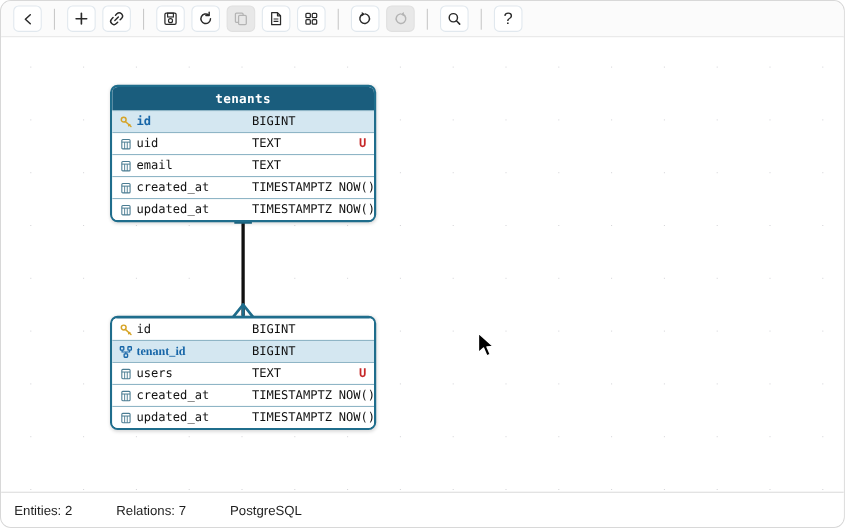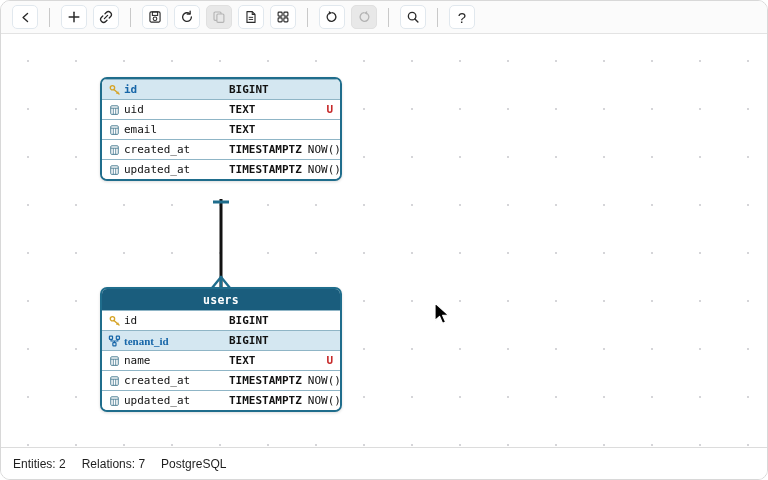--- a/index.html
+++ b/index.html
@@ -149,21 +149,21 @@
   .row-name.fk-name {
     color: #1766a8;
     font-weight: bold;
     font-family: Liberation Serif, serif;
   }
   .row-name.pk-name-blue {
     color: #1766a8;
     font-weight: bold;
   }
   .row-type {
-    font-weight: bold;
+    font-weight: normal;
     white-space: nowrap;
     margin-right: 6px;
     padding-left: 19px;
   }
   .row-default {
     font-weight: normal;
     white-space: nowrap;
   }
   .row-badge {
     position: absolute;
@@ -181,20 +181,21 @@
     width: 768px;
     height: 32px;
     background: #ffffff;
     border-top: 1px solid #dcdcdc;
     display: flex;
     align-items: center;
     padding-left: 12px;
     box-sizing: border-box;
     font-size: 12px;
     color: #1e1e1e;
+    gap: 24px;
   }
   #statusbar span { margin-right: 16px; }
 
   
   #cursor {
     position: absolute;
     pointer-events: none;
   }
 </style>
 </head>
@@ -314,20 +315,21 @@
 
         <g stroke="#1f6d8c" stroke-width="2.4" fill="none" stroke-linecap="round">
           <line x1="220" y1="243" x2="211" y2="254"></line>
           <line x1="220" y1="243" x2="220" y2="254"></line>
           <line x1="220" y1="243" x2="229" y2="254"></line>
         </g>
       </g>
     </svg>
 
     <div class="entity" style="left:99px; top:43px;">
+      <div class="entity-header">tenants</div>
 
       <div class="entity-row highlight">
         <span class="row-icon">
           <svg width="12" height="12" viewBox="0 0 16 16">
             <circle cx="4.6" cy="5" r="2.9" fill="none" stroke="#d6a427" stroke-width="1.8"></circle>
             <line x1="6.6" y1="7.2" x2="13.4" y2="13.4" stroke="#d6a427" stroke-width="1.8" stroke-linecap="round"></line>
             <line x1="10.6" y1="12.4" x2="12" y2="11" stroke="#d6a427" stroke-width="1.8" stroke-linecap="round"></line>
           </svg>
         </span>
         <span class="row-name pk-name-blue">id</span>
@@ -387,21 +389,20 @@
             <line x1="8.6" y1="5.6" x2="8.6" y2="13.8" stroke="#4a7c92" stroke-width="1.1"></line>
           </svg>
         </span>
         <span class="row-name">updated_at</span>
         <span class="row-type">TIMESTAMPTZ</span>
         <span class="row-default">NOW()</span>
       </div>
     </div>
 
     <div class="entity" style="left:99px; top:253px;">
-      <div class="entity-header">users</div>
 
       <div class="entity-row">
         <span class="row-icon">
           <svg width="12" height="12" viewBox="0 0 16 16">
             <circle cx="4.6" cy="5" r="2.9" fill="none" stroke="#d6a427" stroke-width="1.8"></circle>
             <line x1="6.6" y1="7.2" x2="13.4" y2="13.4" stroke="#d6a427" stroke-width="1.8" stroke-linecap="round"></line>
             <line x1="10.6" y1="12.4" x2="12" y2="11" stroke="#d6a427" stroke-width="1.8" stroke-linecap="round"></line>
           </svg>
         </span>
         <span class="row-name">id</span>
@@ -426,21 +427,21 @@
 
       <div class="entity-row">
         <span class="row-icon">
           <svg width="11" height="12" viewBox="0 0 14 16">
             <rect x="2" y="2.4" width="10" height="11.4" rx="1.2" fill="none" stroke="#4a7c92" stroke-width="1.3"></rect>
             <line x1="2" y1="5.6" x2="12" y2="5.6" stroke="#4a7c92" stroke-width="1.2"></line>
             <line x1="5.4" y1="5.6" x2="5.4" y2="13.8" stroke="#4a7c92" stroke-width="1.1"></line>
             <line x1="8.6" y1="5.6" x2="8.6" y2="13.8" stroke="#4a7c92" stroke-width="1.1"></line>
           </svg>
         </span>
-        <span class="row-name">name</span>
+        <span class="row-name">users</span>
         <span class="row-type">TEXT</span>
         <span class="row-default"></span>
         <span class="row-badge">U</span>
       </div>
 
       <div class="entity-row">
         <span class="row-icon">
           <svg width="11" height="12" viewBox="0 0 14 16">
             <rect x="2" y="2.4" width="10" height="11.4" rx="1.2" fill="none" stroke="#4a7c92" stroke-width="1.3"></rect>
             <line x1="2" y1="5.6" x2="12" y2="5.6" stroke="#4a7c92" stroke-width="1.2"></line>

